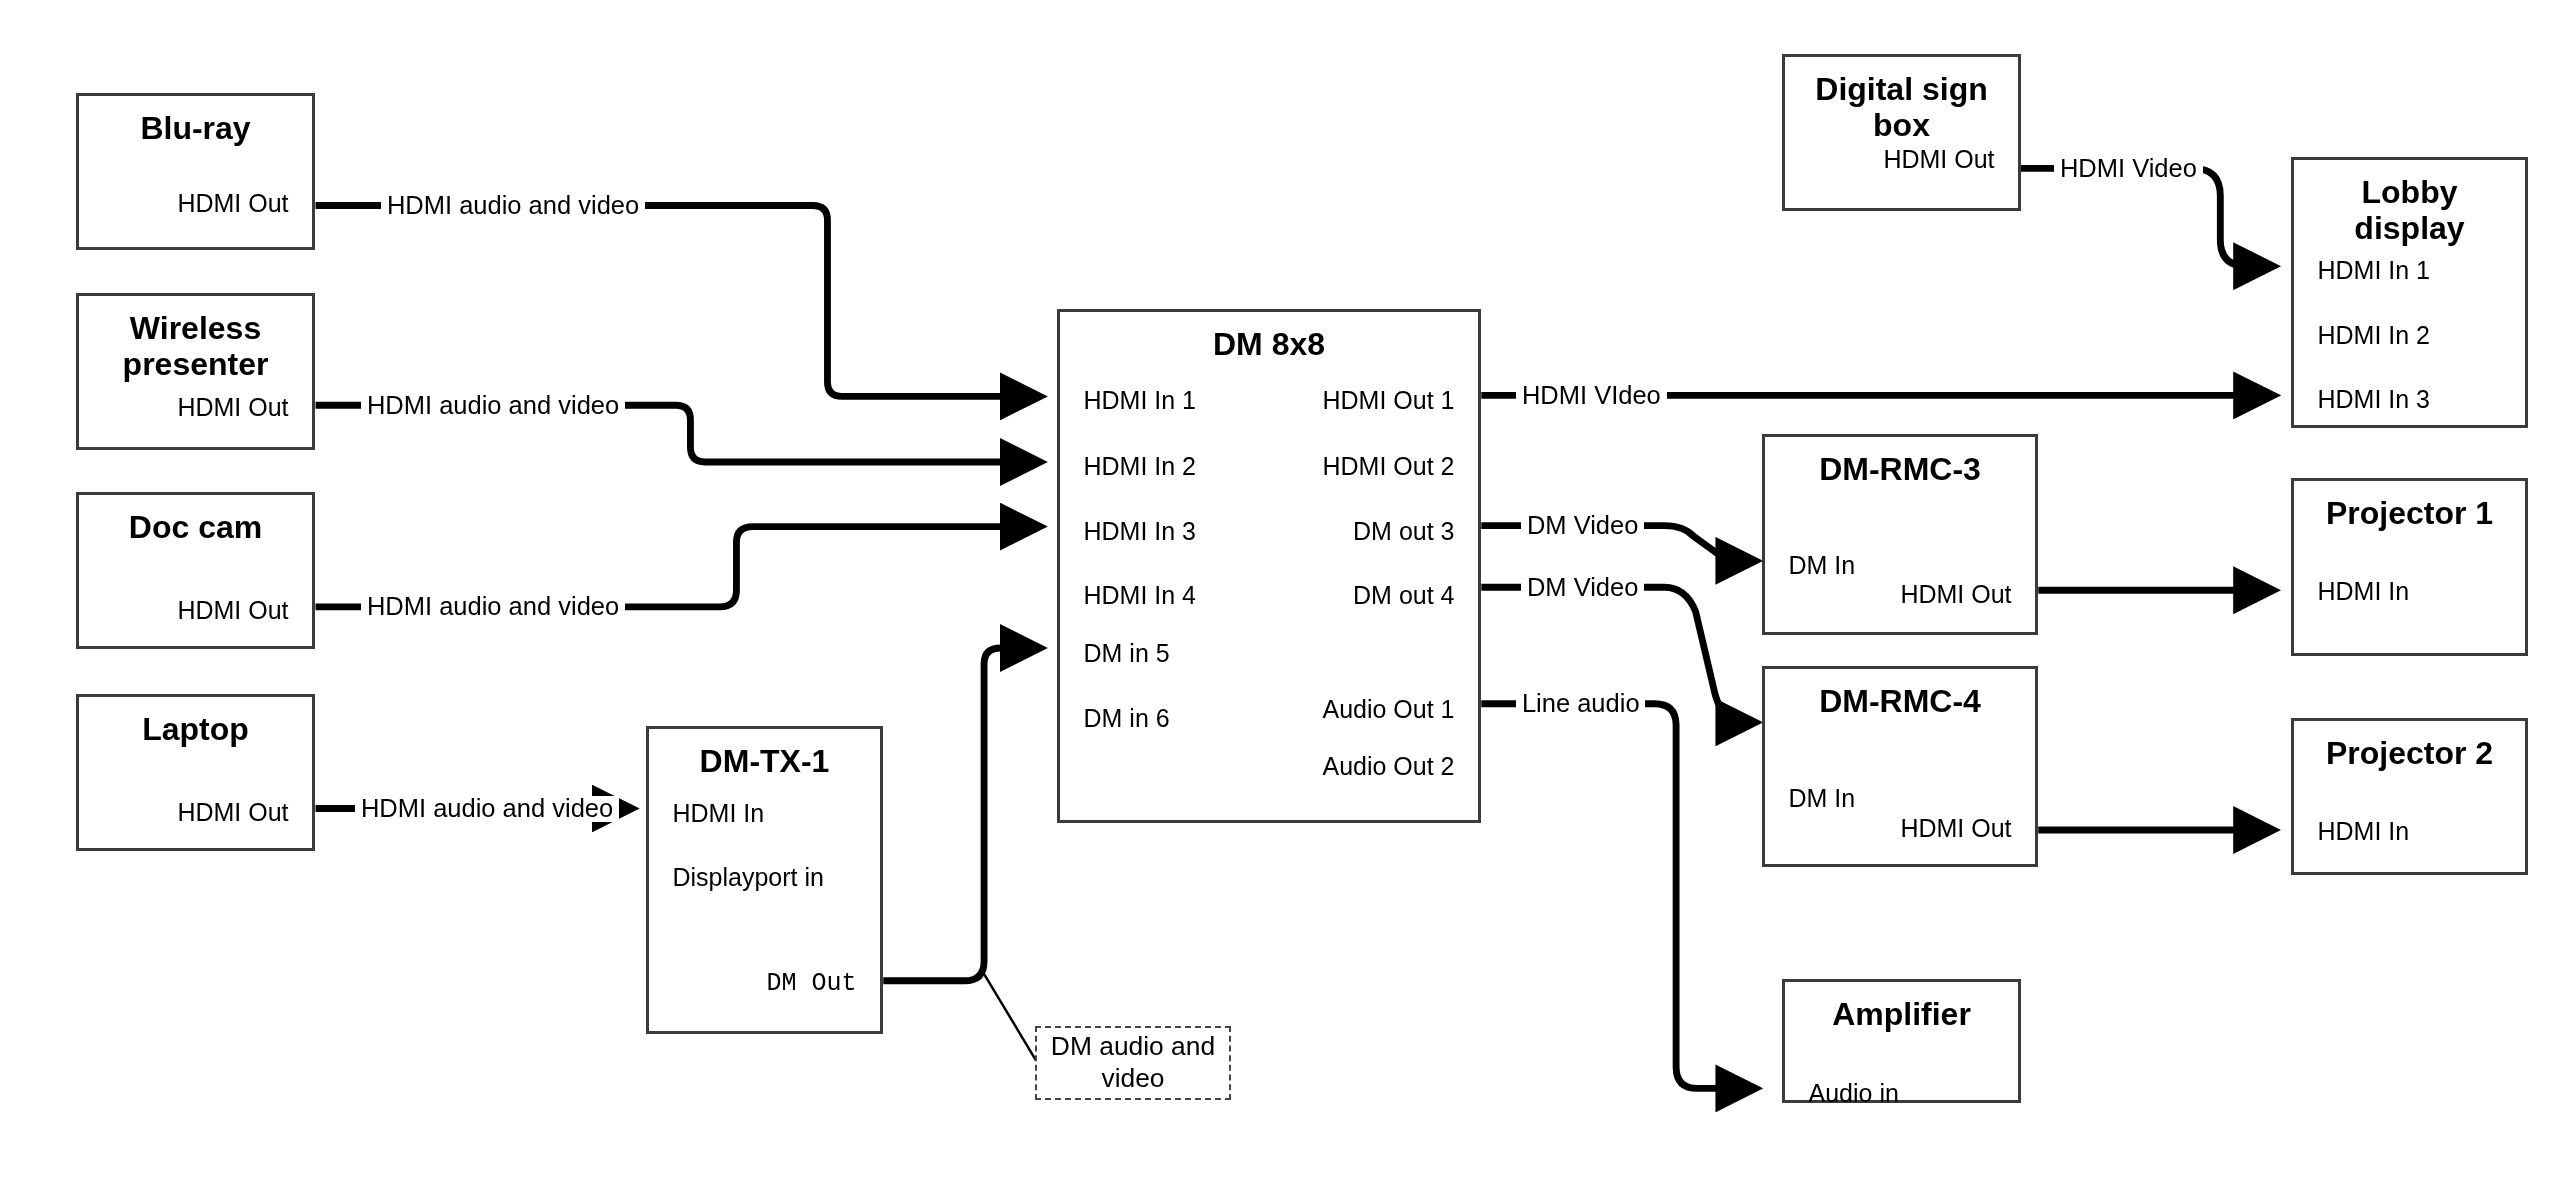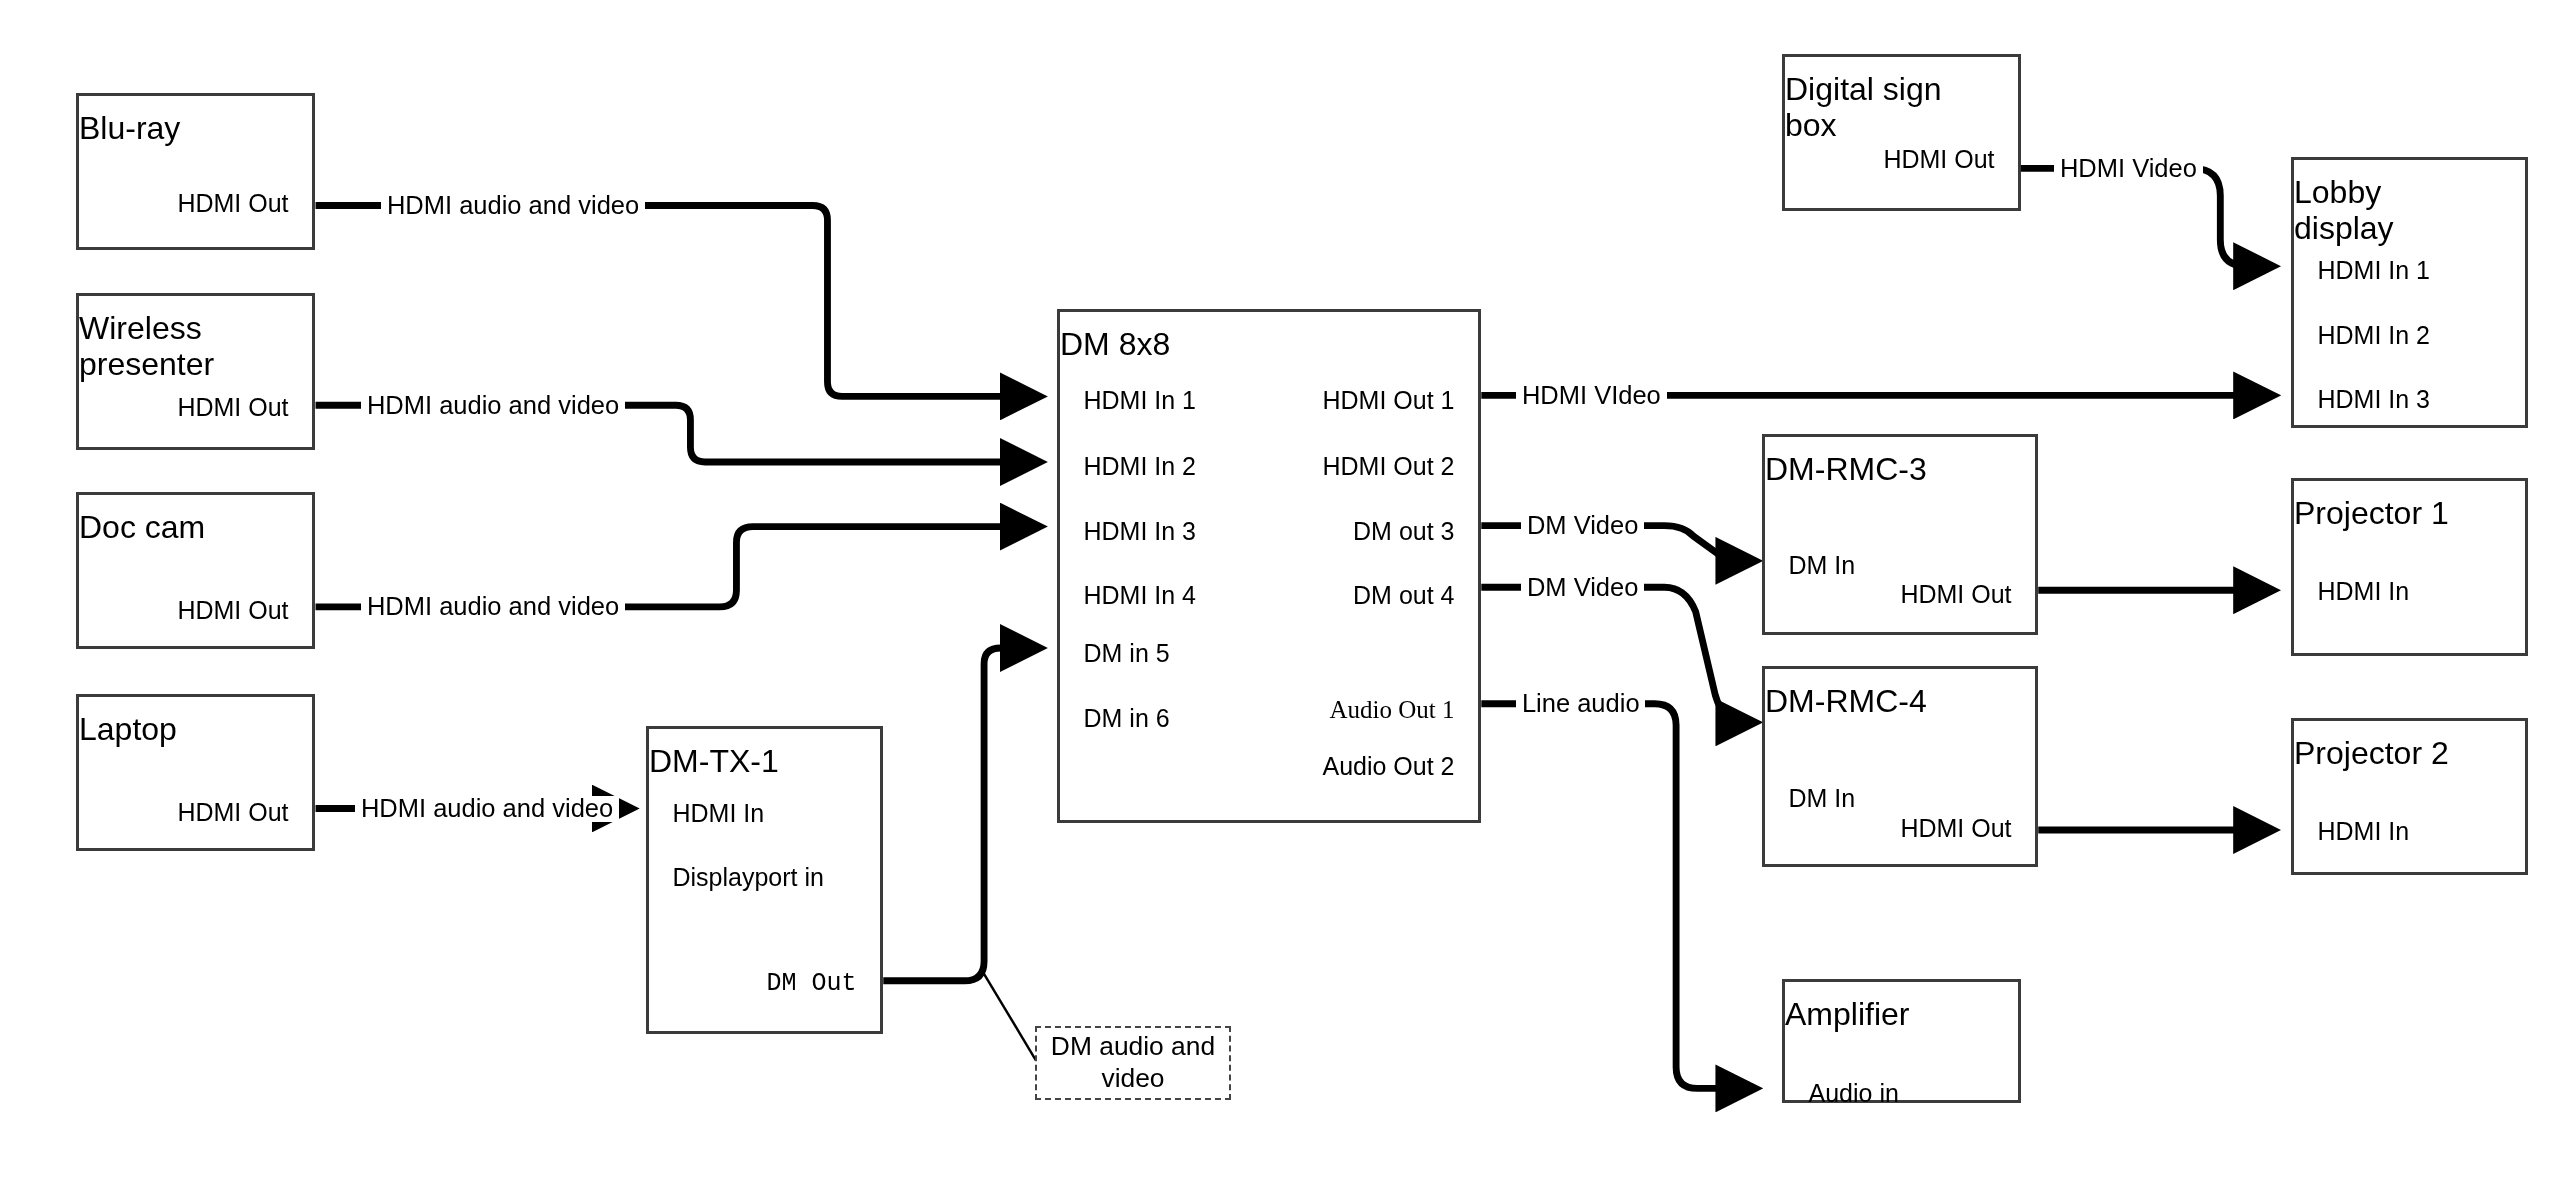--- a/index.html
+++ b/index.html
@@ -25,21 +25,22 @@
   }
   .node {
     position: absolute;
     box-sizing: border-box;
     border: 3.9px solid #3b3b3b;
     background: #ffffff;
     display: flex;
     flex-direction: column;
   }
   .node .title {
-    font-weight: normal;
+    text-align: center;
+    font-weight: bold;
     font-size: 32px;
     color: #000000;
     line-height: 1.14;
     margin-top: 13.7px;
     white-space: pre-line;
   }
   .port {
     position: absolute;
     font-size: 25px;
     color: #000000;
@@ -147,21 +148,21 @@
     <div class="port left" style="top:142px;">HDMI In 2</div>
     <div class="port left" style="top:207px;">HDMI In 3</div>
     <div class="port left" style="top:271px;">HDMI In 4</div>
     <div class="port left" style="top:329px;">DM in 5</div>
     <div class="port left" style="top:394px;">DM in 6</div>
 
     <div class="port right" style="top:76px;">HDMI Out 1</div>
     <div class="port right" style="top:142px;">HDMI Out 2</div>
     <div class="port right" style="top:207px;">DM out 3</div>
     <div class="port right" style="top:271px;">DM out 4</div>
-    <div class="port right" style="top:385px;font-family:Liberation Serif, serif;">Audio Out 1</div>
+    <div class="port right" style="top:385px;">Audio Out 1</div>
     <div class="port right" style="top:442px;">Audio Out 2</div>
   </div>
 
   <div class="node" style="left:1782px; top:54px; width:239px; height:157px;">
     <div class="title">Digital sign
 box</div>
     <div class="port right" style="top:90px;">HDMI Out</div>
   </div>
 
   <div class="node" style="left:2291px; top:157px; width:237px; height:271px;">

